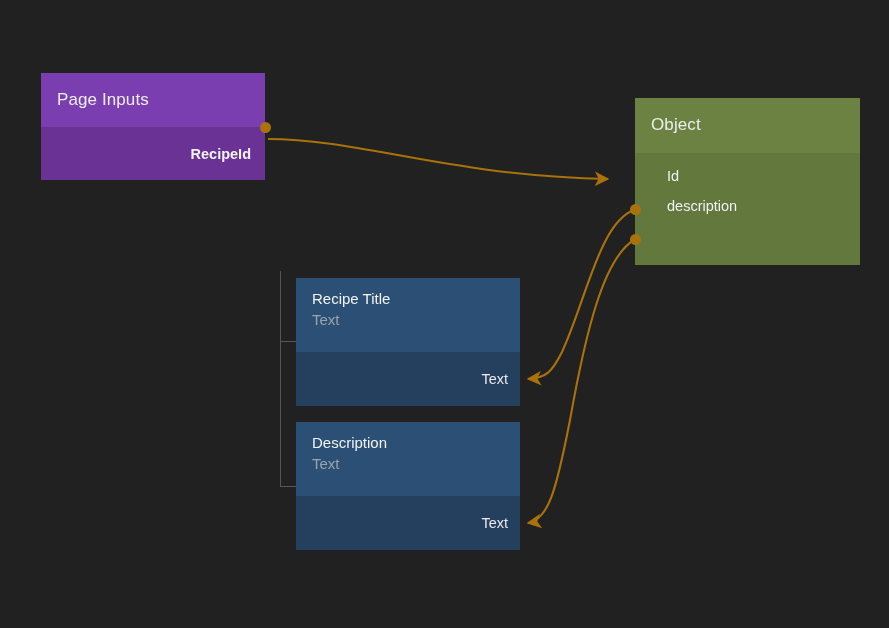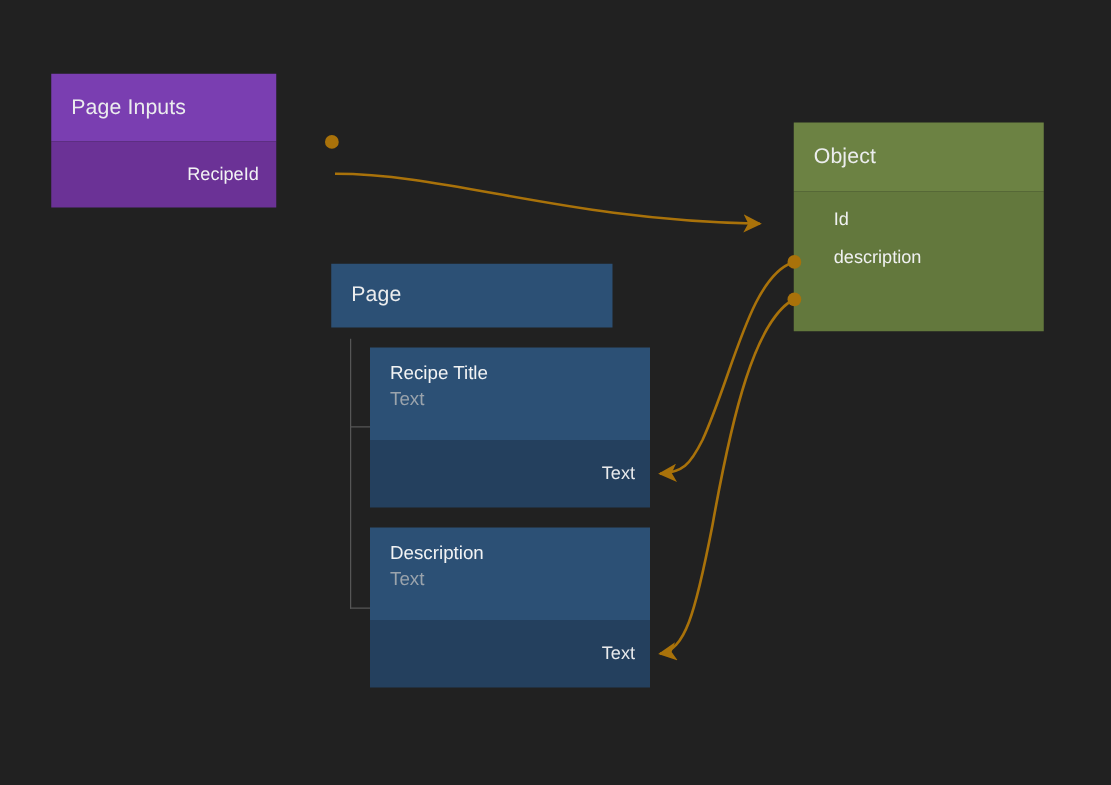--- a/index.html
+++ b/index.html
@@ -64,20 +64,21 @@
   .node-purple .node-header { background: #7a3eb1; }
   .node-purple .node-body   { background: #6b3296; }
 
   .port-row {
     display: flex;
     align-items: center;
     justify-content: flex-end;
     box-sizing: border-box;
     padding: 12px 14px;
     position: relative;
+    font-weight: bold;
   }
   .port-row .port-label {
     color: #f2f3f4;
     font-size: 14.5px;
     white-space: nowrap;
   }
 
   
   .node-green .node-header { background: #6c8243; }
   .node-green .node-body   { background: #63783d; }
@@ -162,58 +163,53 @@
       </marker>
     </defs>
 
     <path d="M 268 139 C 360 139, 450 176, 608 179" fill="none" stroke="#a9720a" stroke-width="2.1" marker-end="url(#arrow-right)"></path>
 
     <path d="M 634 210 C 600 222, 586 300, 562 352 C 552 372, 546 378, 528 379" fill="none" stroke="#a9720a" stroke-width="2.1" marker-end="url(#arrow-left)"></path>
 
     <path d="M 634 240 C 604 258, 586 330, 570 420 C 556 492, 548 520, 528 523" fill="none" stroke="#a9720a" stroke-width="2.1" marker-end="url(#arrow-left)"></path>
   </svg>
 
-  <div class="node node-purple" style="left:41px; top:59px; width:180px;border-radius:12px;">
+  <div class="node node-purple" style="left:41px; top:73px; width:224px;border-radius:12px;">
     <div class="node-header" style="height:54px;">
       <span class="node-title">Page Inputs</span>
     </div>
     <div class="node-body" style="height:53px;">
       <div class="port-row" style="height:53px;">
         <span class="port-label">RecipeId</span>
       </div>
     </div>
     <div class="port-dot" style="left:218.5px; top:48.5px;"></div>
   </div>
 
-  <div class="node node-green" style="left:635px; top:98px; width:200px;">
+  <div class="node node-green" style="left:635px; top:98px; width:225px;">
     <div class="node-header" style="height:55px;">
       <span class="node-title">Object</span>
     </div>
     <div class="node-body" style="height:112px; padding-top:8px;">
       <div class="field-row" style="height:30px;">
         <span class="field-label">Id</span>
       </div>
       <div class="field-row" style="height:30px;">
         <span class="field-label">description</span>
       </div>
     </div>
 
     <div class="port-dot" style="left:-5.5px; top:105.5px;"></div>
     <div class="port-dot" style="left:-5.5px; top:135.5px;"></div>
   </div>
 
   <div class="tree-line" style="left:280px; top:271px; width:1px; height:216px;"></div>
   <div class="tree-line" style="left:280px; top:341px; width:16px; height:1px;"></div>
   <div class="tree-line" style="left:280px; top:486px; width:16px; height:1px;"></div>
 
-  <div class="node node-blue" style="left:265px; top:211px; width:225px;">
-    <div class="node-header" style="height:51px;">
-      <span class="node-title">Page</span>
-    </div>
-  </div>
 
   <div class="node node-blue" style="left:296px; top:278px; width:224px;">
     <div class="stack-header" style="height:74px;">
       <div class="stack-title">Recipe Title</div>
       <div class="stack-sub">Text</div>
     </div>
     <div class="node-body" style="height:54px;">
       <div class="text-row" style="height:54px;">
         <span class="text-label">Text</span>
       </div>

